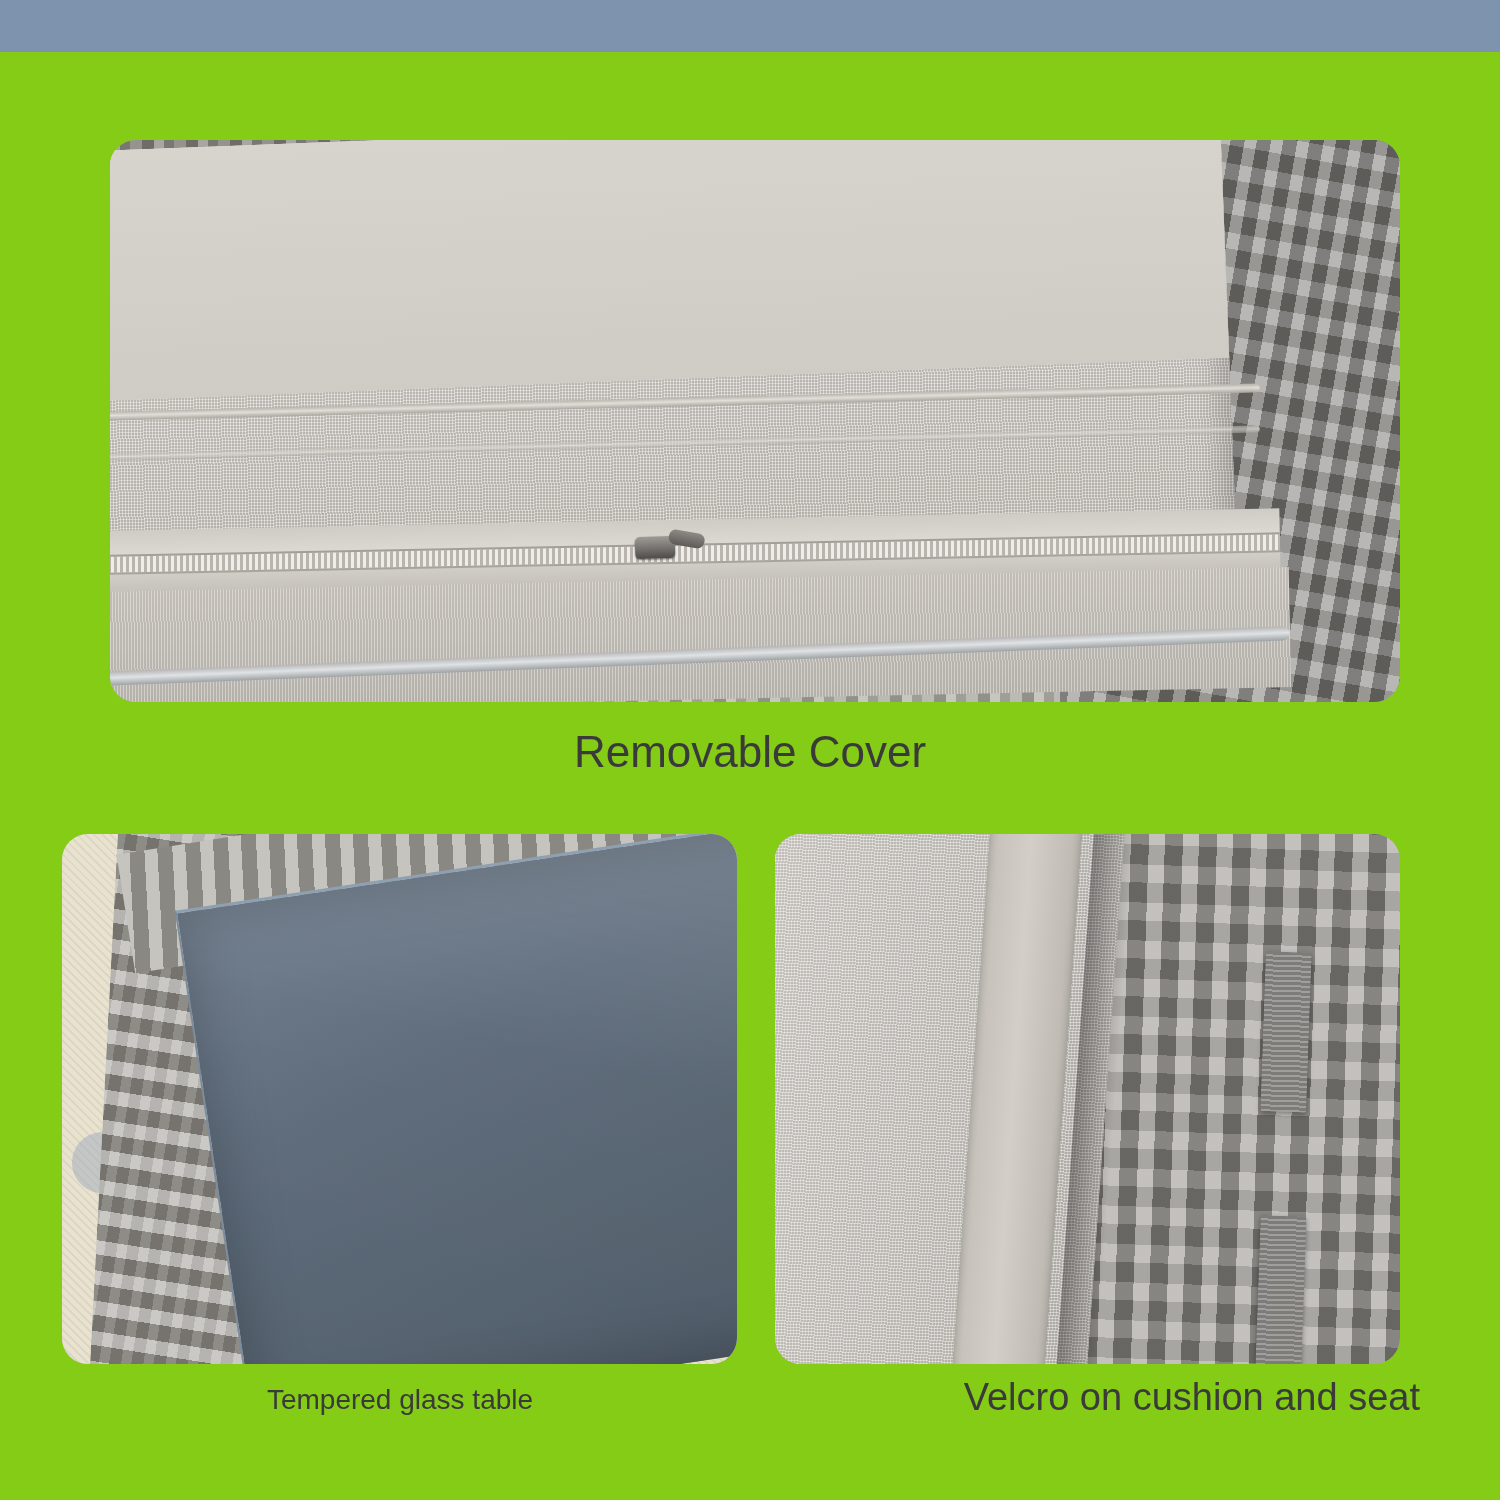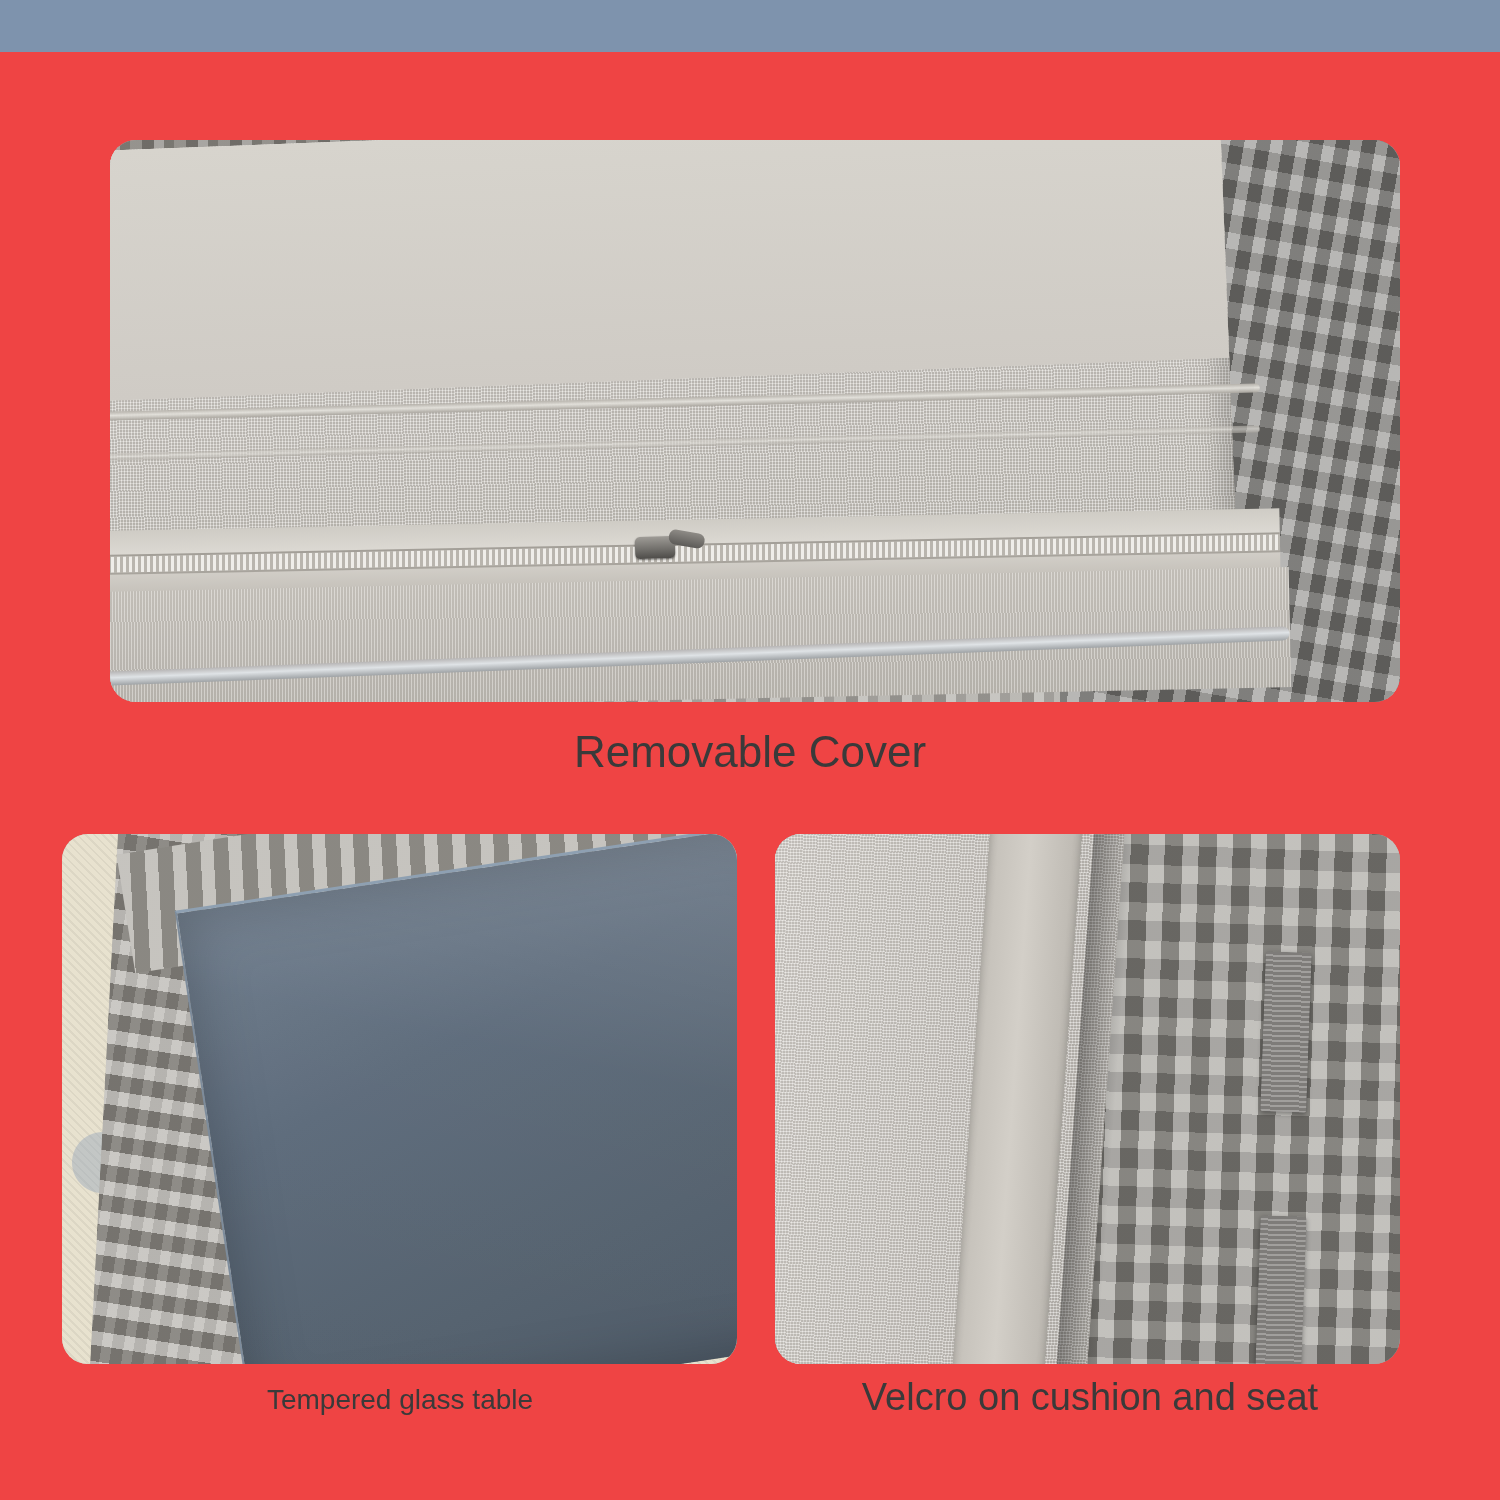--- a/index.html
+++ b/index.html
@@ -23,21 +23,21 @@
     width: 1500px;
     height: 52px;
     background: #7e93ad;
   }
   .page {
     position: absolute;
     left: 0;
     top: 52px;
     width: 1500px;
     height: 1448px;
-    background: #ef4444;
+    background: #84cc16;
   }
 
   
   .panel {
     position: absolute;
     border-radius: 26px;
     overflow: hidden;
     background: #b9b9b6;
   }
   .panel-inner {
@@ -337,21 +337,21 @@
     top: 1330px;
     width: 720px;
     font-size: 28px;
   }
   #caption-velcro {
     left: 760px;
     top: 1322px;
     width: 660px;
     font-size: 38px;
   }
-  .caption .line2 { display: block; }
+  .caption .line2 { display: block; text-align: right; }
 </style>
 </head>
 <body>
 
 <div class="top-bar"></div>
 
 <div class="page">
 
   <div class="panel" id="panel-cover">
     <div class="panel-inner">

